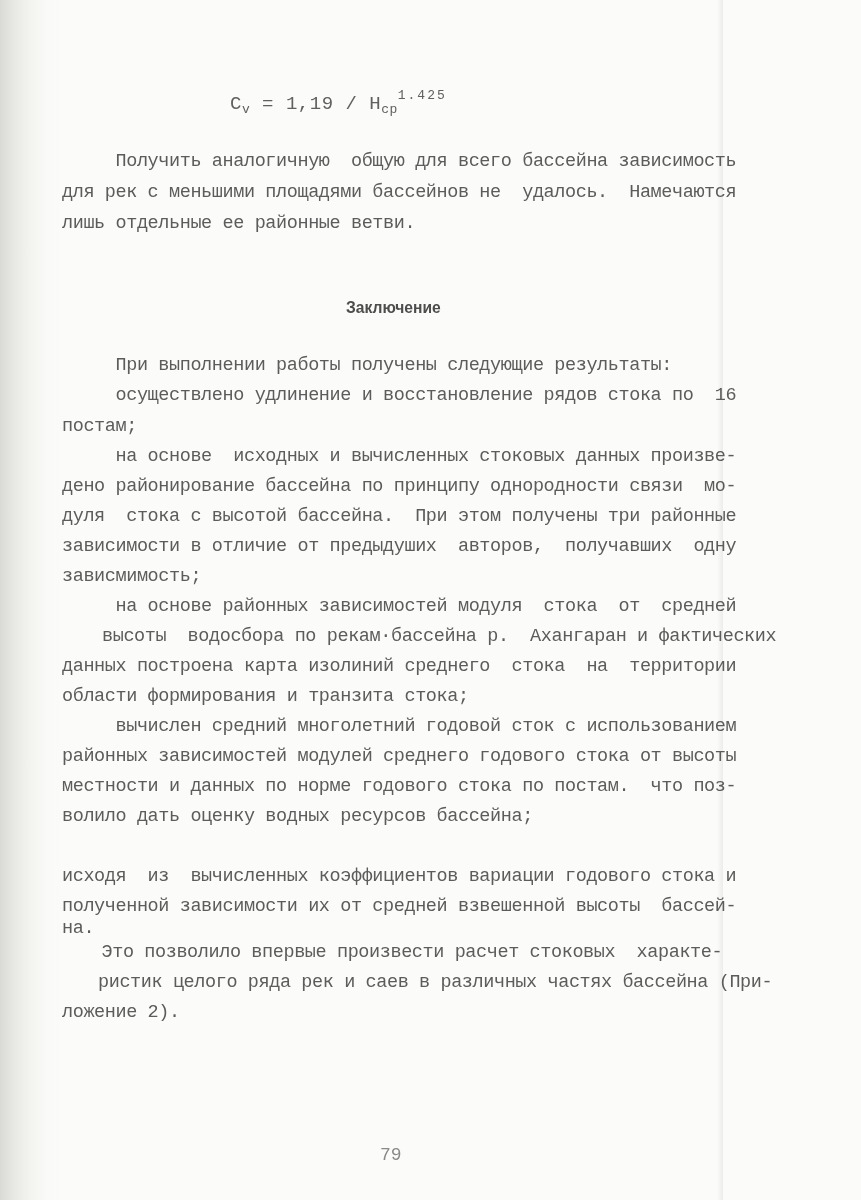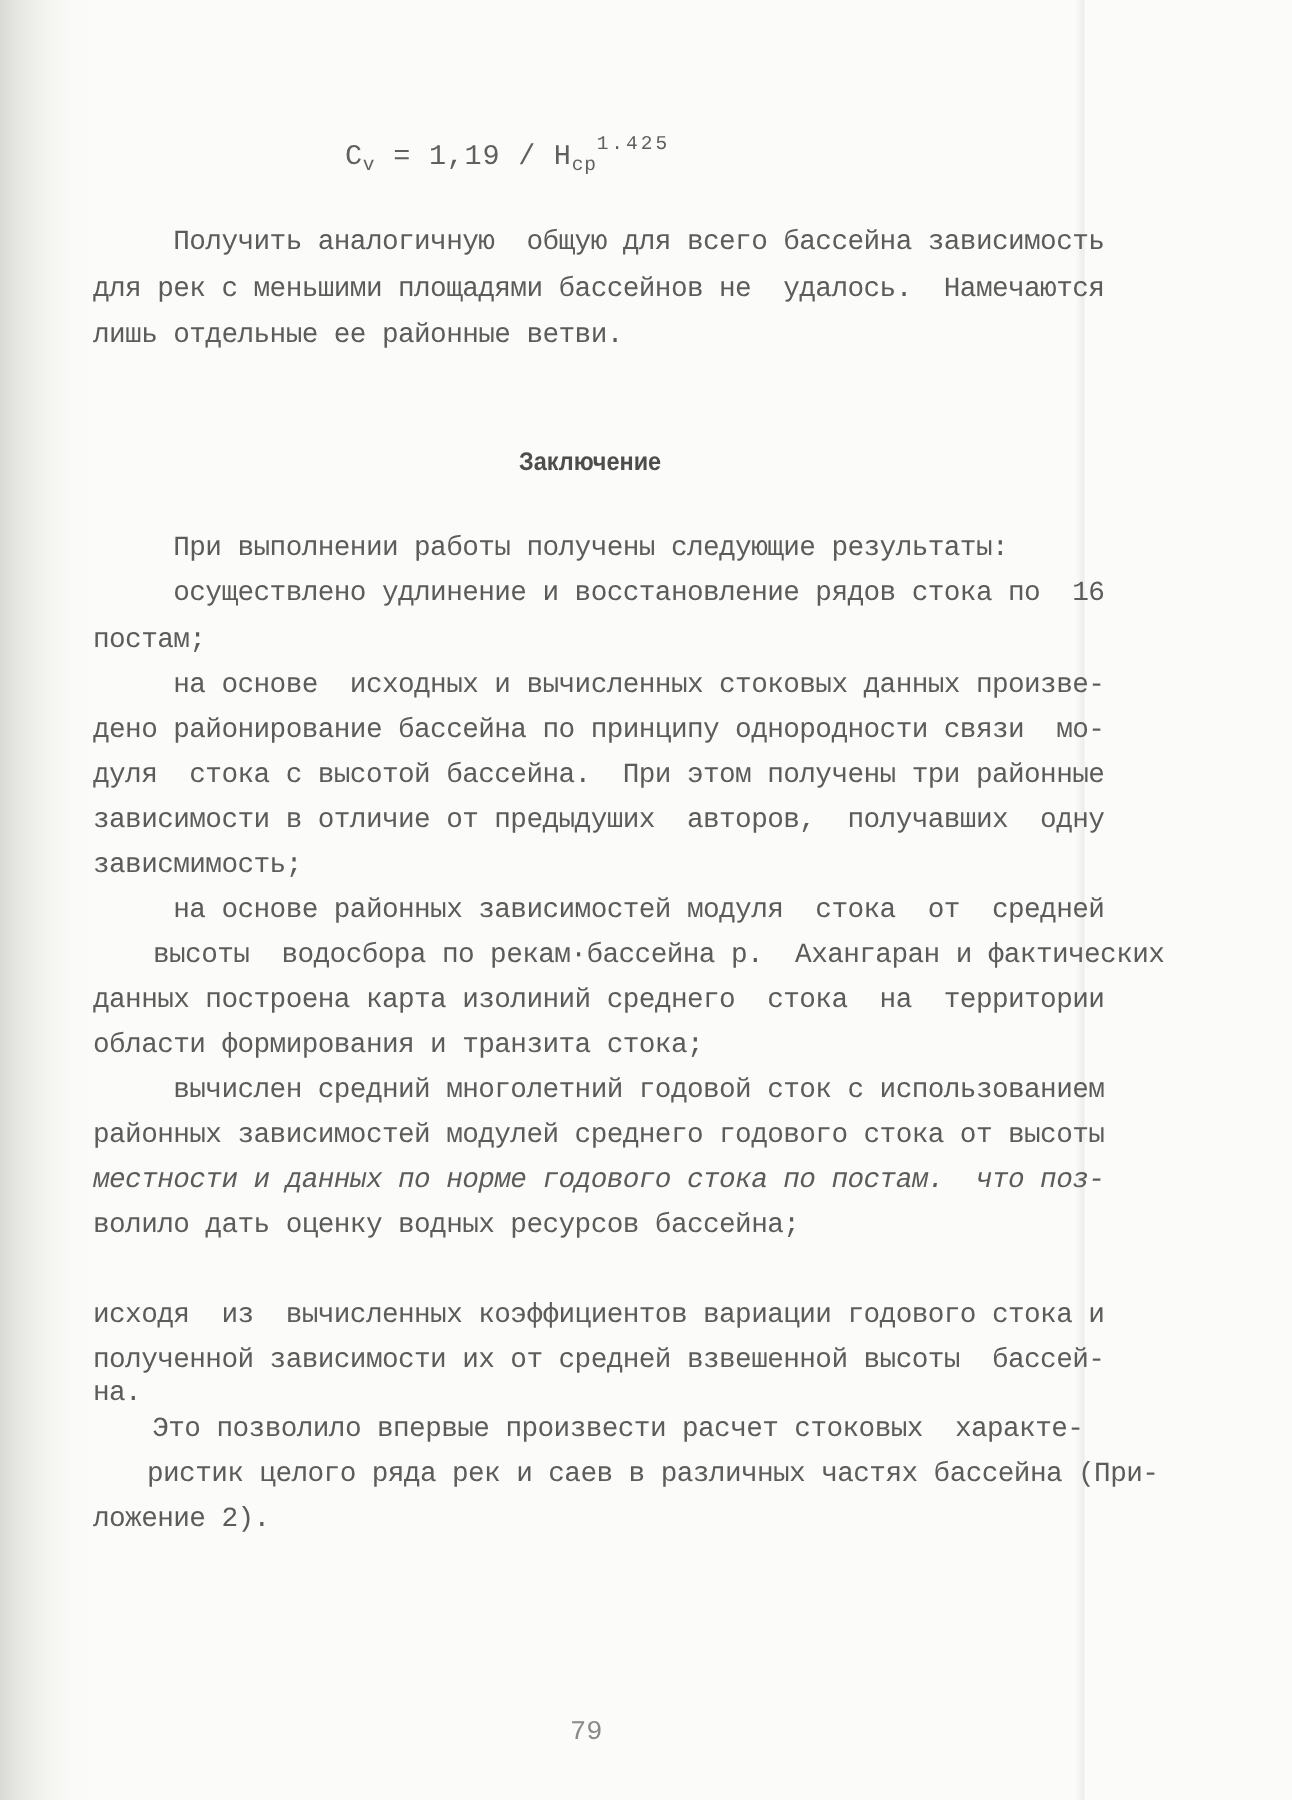--- a/index.html
+++ b/index.html
@@ -68,21 +68,21 @@
   <div class="line" style="left:62px;top:476px;">дено районирование бассейна по принципу однородности связи  мо-</div>
   <div class="line" style="left:62px;top:506px;">дуля  стока с высотой бассейна.  При этом получены три районные</div>
   <div class="line" style="left:62px;top:536px;">зависимости в отличие от предыдуших  авторов,  получавших  одну</div>
   <div class="line" style="left:62px;top:566px;text-align:right;">зависмимость;</div>
   <div class="line" style="left:62px;top:596px;">     на основе районных зависимостей модуля  стока  от  средней</div>
   <div class="line" style="left:66px;top:626px;margin-left:36px;">высоты  водосбора по рекам·бассейна р.  Ахангаран и фактических</div>
   <div class="line" style="left:62px;top:656px;">данных построена карта изолиний среднего  стока  на  территории</div>
   <div class="line" style="left:62px;top:686px;">области формирования и транзита стока;</div>
   <div class="line" style="left:62px;top:716px;">     вычислен средний многолетний годовой сток с использованием</div>
   <div class="line" style="left:62px;top:746px;">районных зависимостей модулей среднего годового стока от высоты</div>
-  <div class="line" style="left:62px;top:776px;font-style:italic;">местности и данных по норме годового стока по постам.  что поз-</div>
+  <div class="line" style="left:62px;top:776px;">местности и данных по норме годового стока по постам.  что поз-</div>
   <div class="line" style="left:62px;top:806px;">волило дать оценку водных ресурсов бассейна;</div>
   <div class="line" style="left:62px;top:866px;">исходя  из  вычисленных коэффициентов вариации годового стока и</div>
   <div class="line" style="left:62px;top:896px;">полученной зависимости их от средней взвешенной высоты  бассей-</div>
   <div class="line" style="left:62px;top:918px;">на.</div>
   <div class="line" style="left:48px;top:942px;">     Это позволило впервые произвести расчет стоковых  характе-</div>
   <div class="line" style="left:62px;top:972px;margin-left:36px;">ристик целого ряда рек и саев в различных частях бассейна (При-</div>
   <div class="line" style="left:62px;top:1002px;">ложение 2).</div>
 
   <div class="pagenum">79</div>
 </div>

